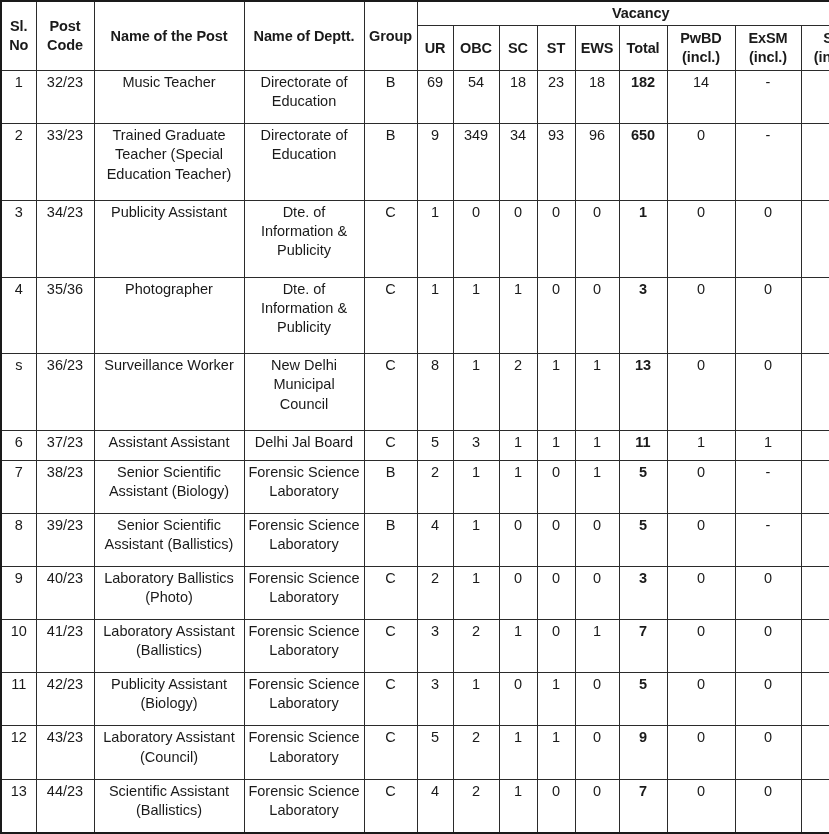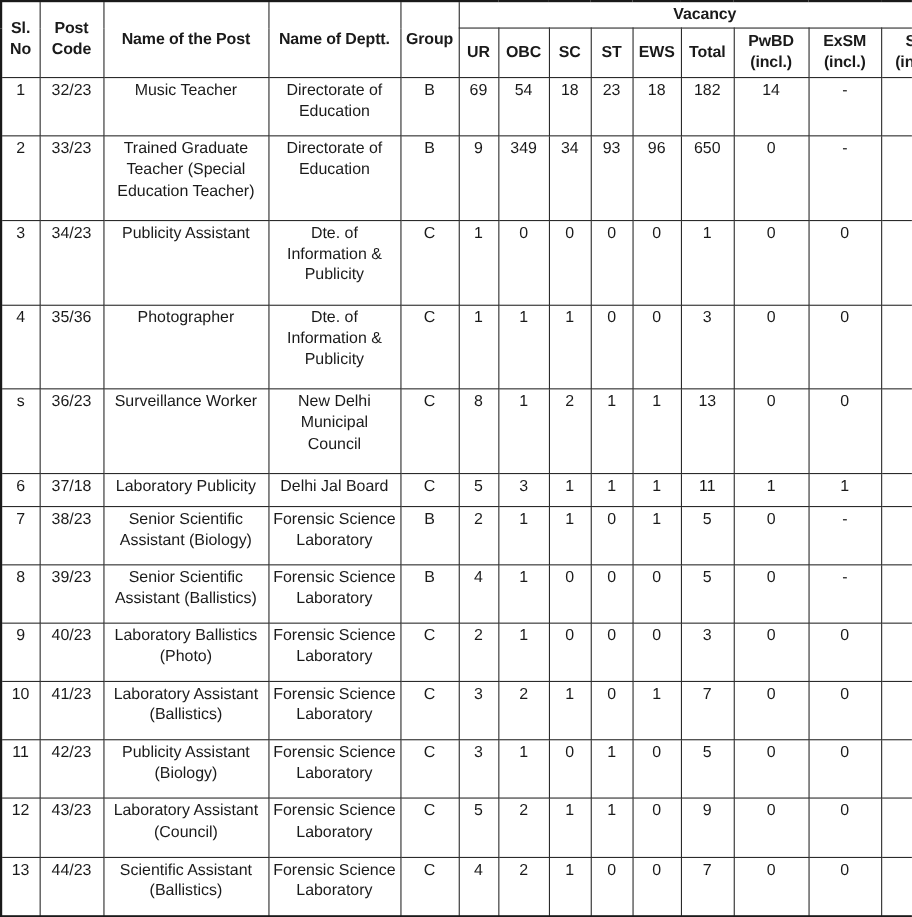--- a/index.html
+++ b/index.html
@@ -46,21 +46,21 @@
   .c-ur    { width: 36px; }
   .c-obc   { width: 46px; }
   .c-sc    { width: 38px; }
   .c-st    { width: 38px; }
   .c-ews   { width: 44px; }
   .c-total { width: 48px; }
   .c-pwbd  { width: 68px; }
   .c-exsm  { width: 66px; }
   .c-sp    { width: 64px; }
   .vacancy-group-label { font-weight: bold; font-size: 15px; }
-  td.cell-total { font-weight: normal; }
+  td.cell-total { font-weight: bold; }
   td.cell-text  { text-align: center; }
   .sub-line { display: block; }
 </style>
 </head>
 <body>
 
 <table id="vacancy-table">
   <colgroup>
     <col class="c-sl">
       <col class="c-code">
@@ -189,22 +189,22 @@
         <td>2</td>
         <td>1</td>
         <td>1</td>
         <td class="cell-total">13</td>
         <td>0</td>
         <td>0</td>
         <td>0</td>
       </tr>
       <tr>
         <td>6</td>
-        <td>37/18</td>
-        <td class="cell-text">Laboratory Publicity</td>
+        <td>37/23</td>
+        <td class="cell-text">Assistant Assistant</td>
         <td class="cell-text">Delhi Jal Board</td>
         <td>C</td>
         <td>5</td>
         <td>3</td>
         <td>1</td>
         <td>1</td>
         <td>1</td>
         <td class="cell-total">11</td>
         <td>1</td>
         <td>1</td>

